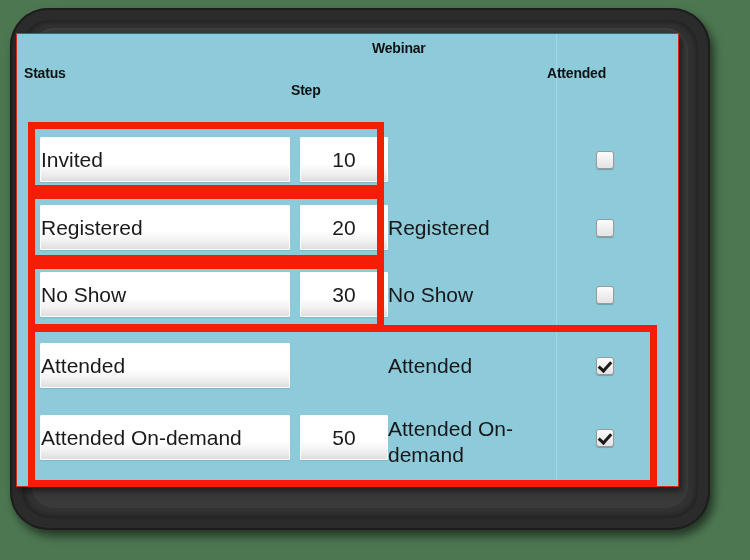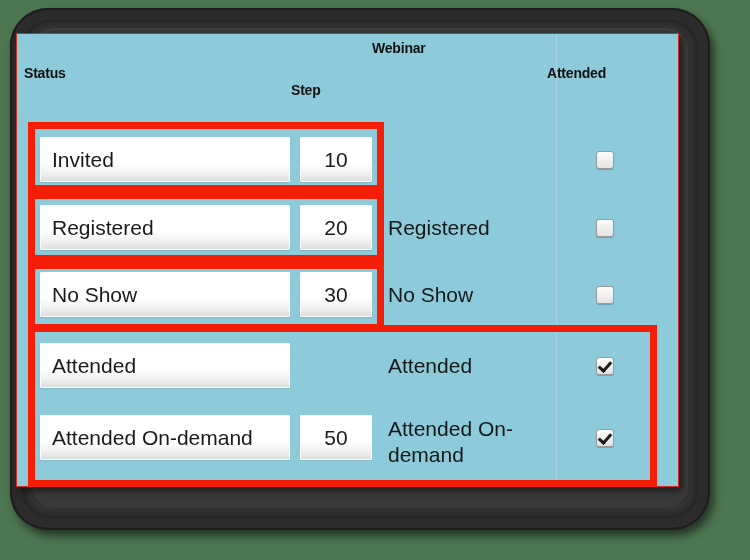--- a/index.html
+++ b/index.html
@@ -118,25 +118,24 @@
     color: #1a1a1a;
     display: flex;
     align-items: center;
     overflow: hidden;
     white-space: nowrap;
     box-shadow: 0 1px 1px rgba(0,0,0,0.10);
   }
   .status-input {
     left: 40px;
     width: 250px;
-    padding-left: 11px;
   }
   .step-input {
     left: 300px;
-    width: 72px;
+    width: 88px;
     justify-content: center;
     padding: 0 12px;
   }
   .behavior-cell {
     position: absolute;
     left: 388px;
     top: 0;
     width: 148px;
     height: 46px;
     font-size: 21px;

